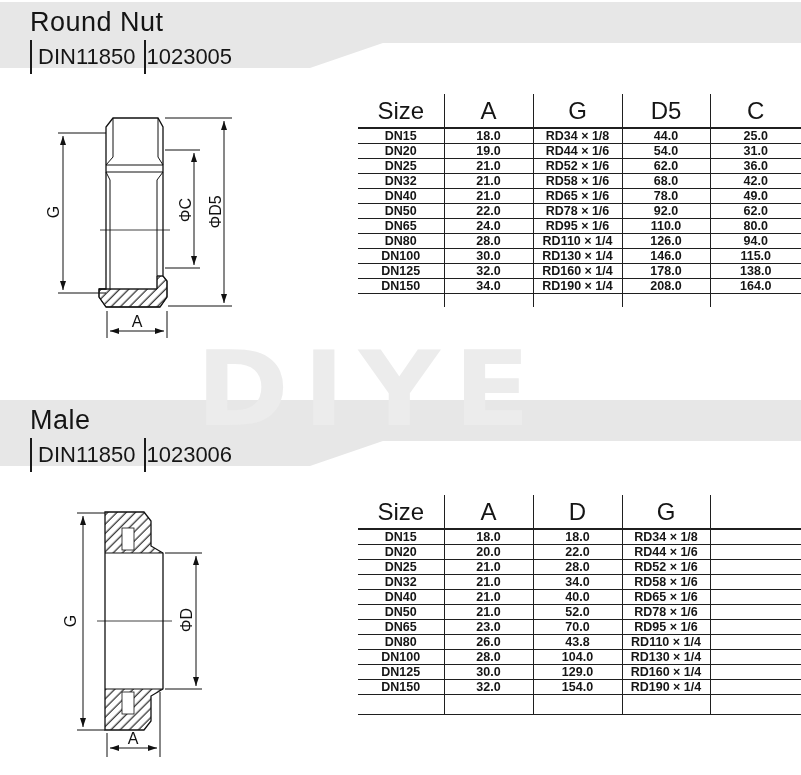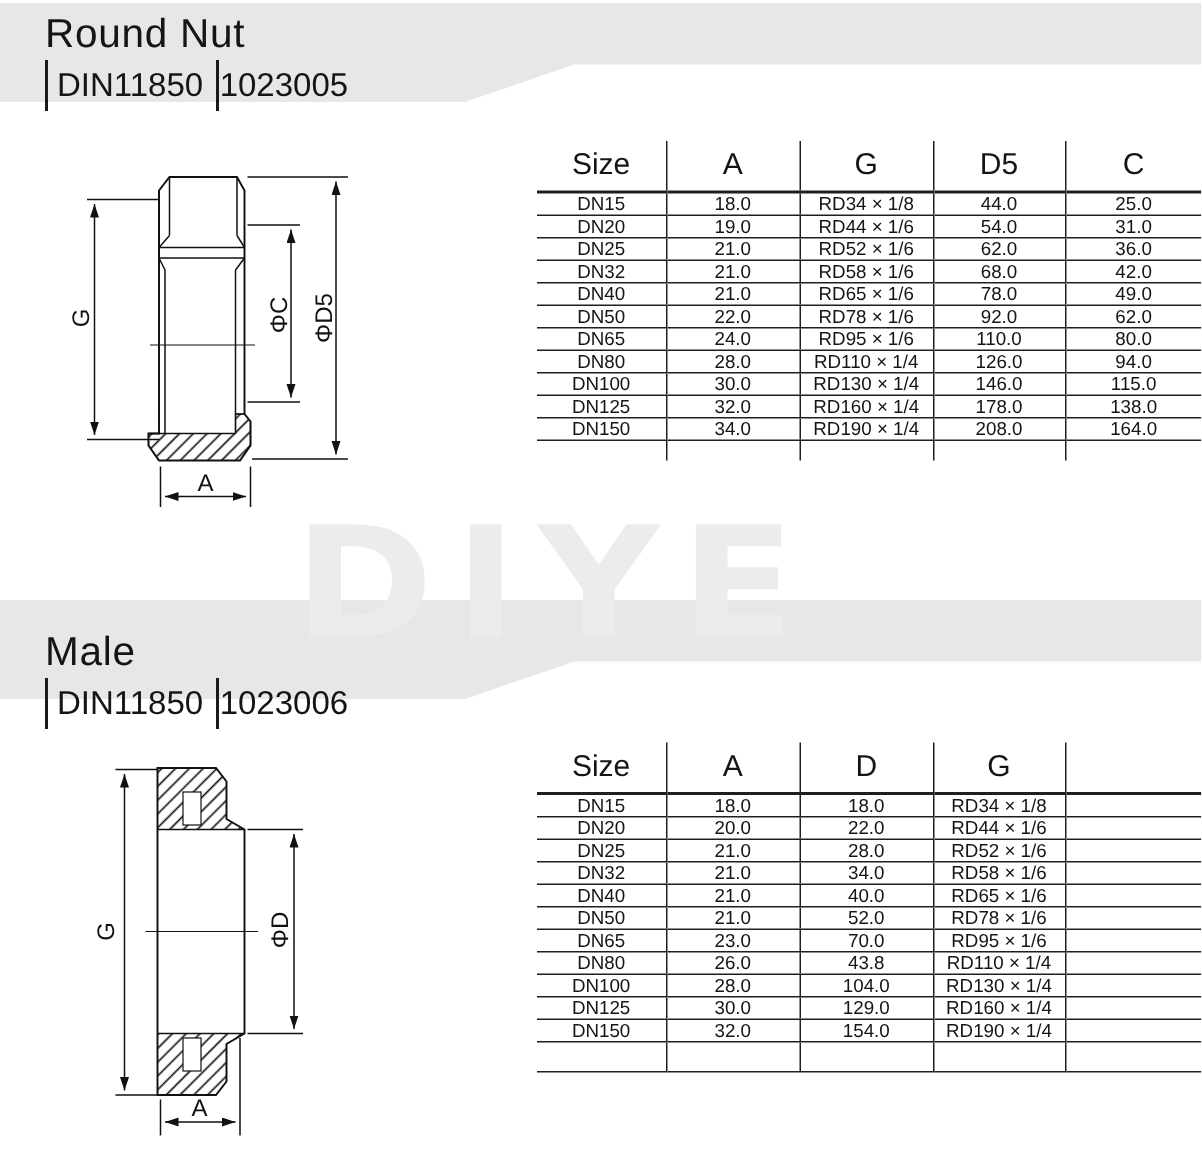--- a/index.html
+++ b/index.html
@@ -11,38 +11,38 @@
   
   .band{
     position:absolute;left:0;width:801px;height:66px;background:#e7e7e7;
     clip-path:polygon(0 0,100% 0,100% 62%,47.8% 62%,38.7% 100%,0 100%);
   }
   .band.b1{top:2px;}
   .band.b2{top:400px;}
   
   .hdr{position:absolute;left:30px;z-index:2;}
   .hdr.h1{top:7px;}
-  .hdr.h2{top:419px;}
+  .hdr.h2{top:405px;}
   .title{font-size:27px;line-height:30px;letter-spacing:0.5px;color:#151515;}
   .codes{display:flex;align-items:center;margin-top:3px;font-size:22px;color:#151515;}
   .std{border-left:2.5px solid #1a1a1a;border-right:2.5px solid #1a1a1a;padding:4px 9px 4px 6px;}
   .code{}
   
   table.spec{
     position:absolute;left:358px;width:443px;z-index:2;
     border-collapse:collapse;table-layout:fixed;color:#151515;
   }
   #table1{top:94px;}
   #table2{top:495px;}
   table.spec th{
-    font-size:20px;font-weight:normal;text-align:center;vertical-align:middle;padding:0;
+    font-size:24px;font-weight:normal;text-align:center;vertical-align:middle;padding:0;
     border-bottom:2px solid #1f1f1f;
   }
   table.spec tr.head-row{height:34px;}
-  table.spec tr.data-row{height:14px;}
+  table.spec tr.data-row{height:14px;font-weight:bold;}
   table.spec td{
     font-size:12.5px;text-align:center;vertical-align:middle;padding:0;
     border-bottom:1.7px solid #1f1f1f;
   }
   table.spec th + th, table.spec td + td{border-left:1.4px solid #1f1f1f;}
   #table1 tr.empty-row{height:13px;}
   #table1 tr.empty-row td{border-bottom:none;}
   #table2 tr.empty-row{height:20px;}
   #table2 tr.empty-row td{border-bottom:1.7px solid #1f1f1f;}
   

